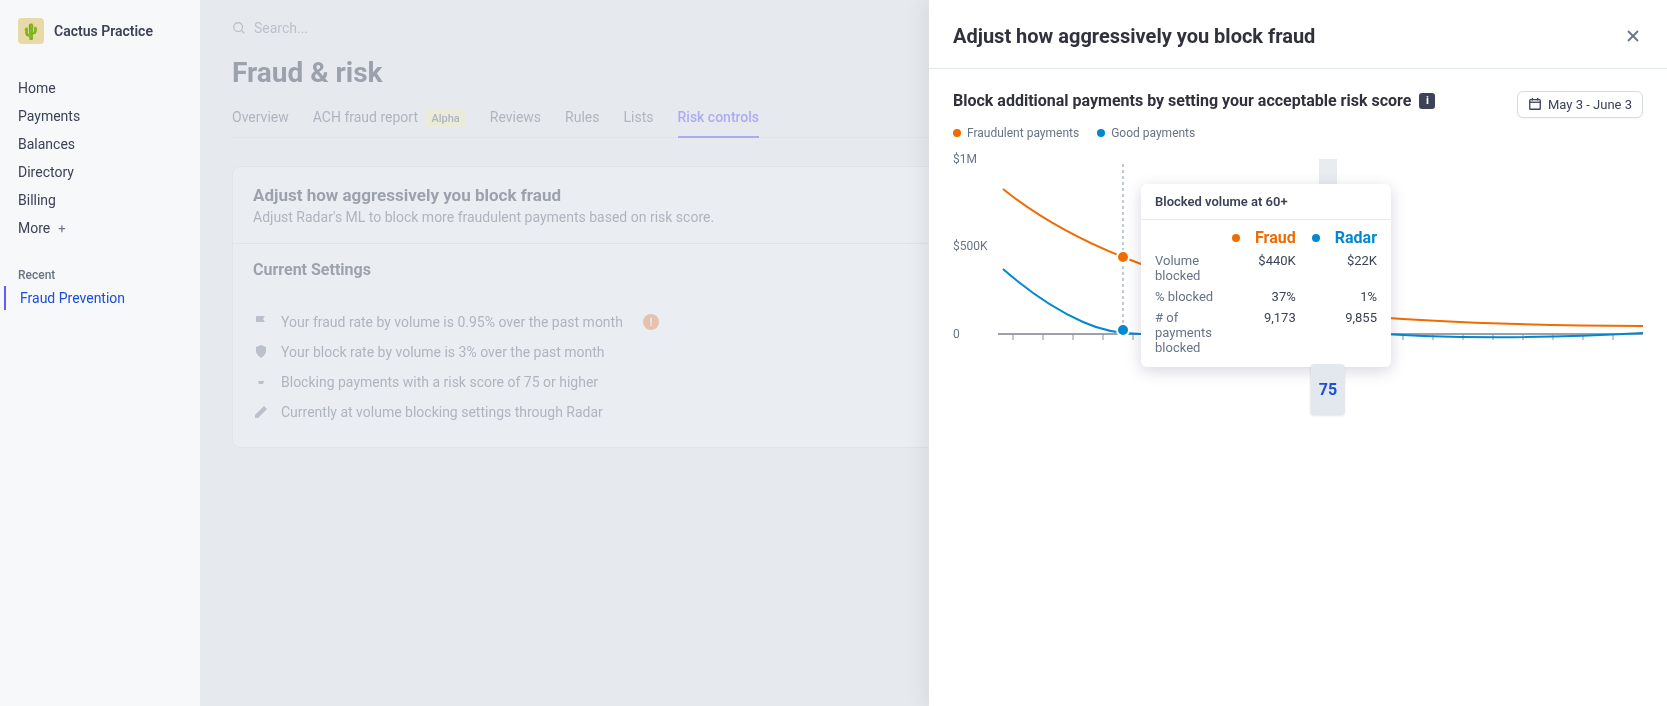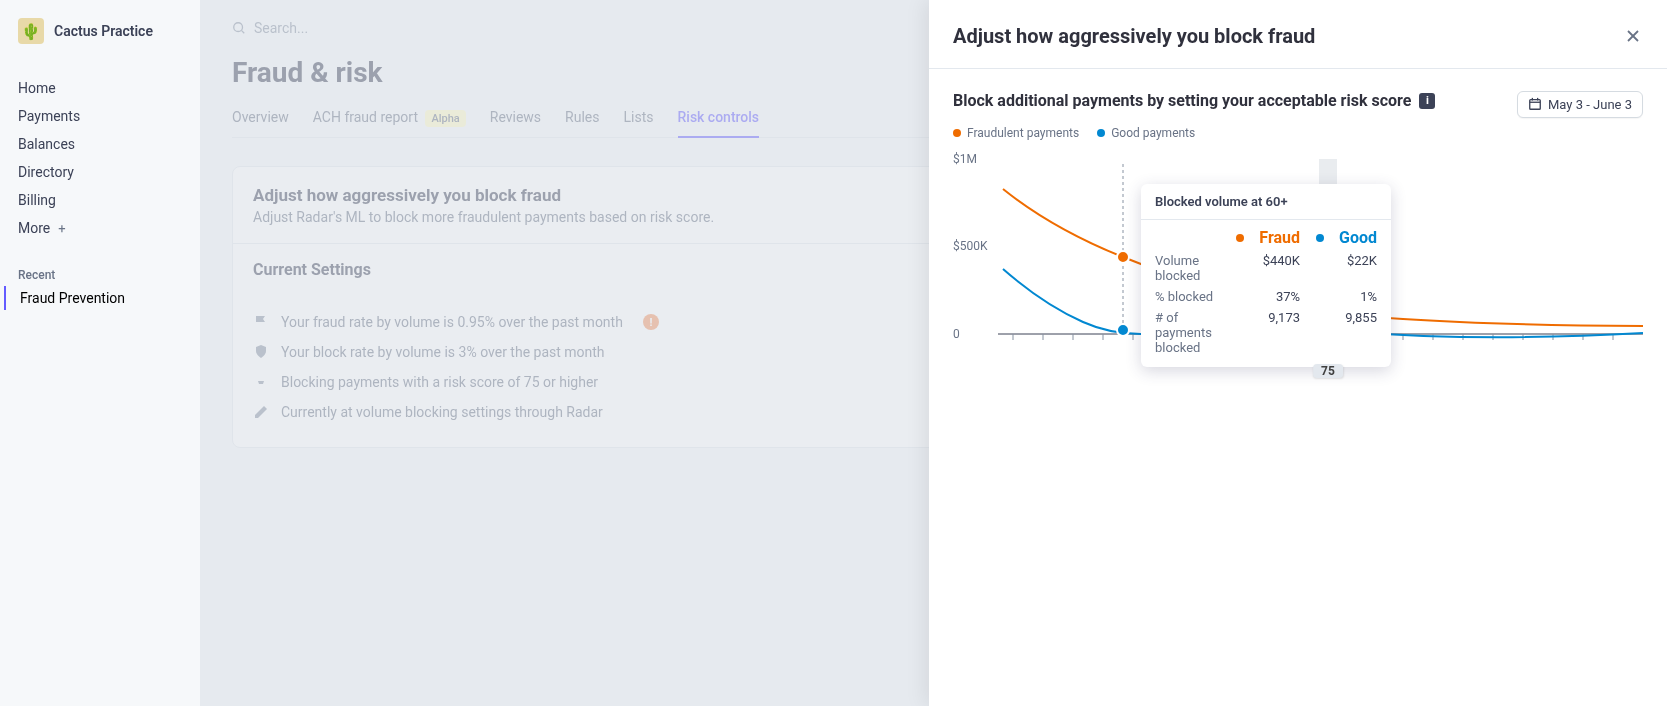--- a/index.html
+++ b/index.html
@@ -8,21 +8,21 @@
     .app { display: flex; height: 100%; }
 
     
     .sidebar { width: 200px; padding: 18px 0; flex-shrink: 0; }
     .brand { display: flex; align-items: center; gap: 10px; padding: 0 18px 20px; }
     .brand-logo { width: 26px; height: 26px; background: #e8d9a8; border-radius: 4px; display: flex; align-items: center; justify-content: center; font-size: 16px; }
     .brand-name { font-weight: 600; color: #3c4257; font-size: 14px; }
     .nav { padding: 10px 0; }
     .nav-item { padding: 6px 18px; color: #3c4257; font-size: 14px; cursor: pointer; display:flex; align-items:center; gap:6px;}
     .recent-label { padding: 16px 18px 4px; color: #697386; font-size: 12px; font-weight: 500; }
-    .recent-item { padding: 4px 14px; color: #000000; font-size: 14px; cursor: pointer; border-left: 2px solid #635bff; margin-left:4px; }
+    .recent-item { padding: 4px 14px; color: #1d4ed8; font-size: 14px; cursor: pointer; border-left: 2px solid #635bff; margin-left:4px; }
     .plus-badge { color:#697386; font-size:13px; margin-left:2px; }
 
     
     .main { flex: 1; padding: 0 0 0 8px; position: relative; }
     .search-bar { padding: 20px 24px; }
     .search-input { display: flex; align-items: center; gap: 8px; color: #8792a2; font-size: 14px; }
     .search-icon { width: 14px; height: 14px; }
 
     .page-title { font-size: 28px; font-weight: 700; color: #3c4257; padding: 0 0 12px; }
     .tabs { display: flex; gap: 24px; border-bottom: 1px solid #e3e8ee; margin-bottom: 28px; align-items:center; }
@@ -72,21 +72,21 @@
     .tooltip { position: absolute; left: 188px; top: 30px; background: #fff; border-radius: 6px; box-shadow: 0 4px 16px rgba(50,50,93,0.2); width: 250px; font-size: 13px; }
     .tooltip-header { padding: 10px 14px; font-weight: 600; color: #3c4257; border-bottom: 1px solid #e3e8ee; }
     .tooltip-body { padding: 8px 14px 12px; }
     .tooltip-cols { display: grid; grid-template-columns: 1fr auto auto; gap: 6px 16px; }
     .tooltip-colh { font-weight: 700; font-size:16px; display:flex; align-items:center; gap:15px; justify-content:flex-end; }
     .tooltip-colh.f { color:#ef6c00; } .tooltip-colh.g { color:#0288d1; }
     .tooltip-label { color:#697386; }
     .tooltip-val { color:#3c4257; text-align:right;margin-left:7px; }
 
     .slider-track { position:relative; height:24px; margin: 6px 0 0 38px; }
-    .slider-handle { position:absolute; top:0; background:#e3e8ee; color:#404040; font-weight:700; font-size:12px; padding:0 8px; border-radius:4px; transform:translateX(-50%); cursor:grab; box-shadow:0 1px 2px rgba(0,0,0,0.1); }
+    .slider-handle { position:absolute; top:0; background:#e3e8ee; color:#1d4ed8; font-weight:700; font-size:16px; padding:16px 8px; border-radius:4px; transform:translateX(-50%); cursor:grab; box-shadow:0 1px 2px rgba(0,0,0,0.1); }
 
     .content-area { padding: 0 24px; }
   </style>
 </head>
 <body>
 
 <div class="app">
   <div class="sidebar">
     <div class="brand">
       <div class="brand-logo">🌵</div>
@@ -268,21 +268,21 @@
         <div class="tooltip-header">Blocked volume at 60+</div>
         <div class="tooltip-body">
           <div class="tooltip-cols">
             <div></div>
             <div class="tooltip-colh f">
                 <span class="legend-dot orange"></span>
                 <span>Fraud</span>
               </div>
             <div class="tooltip-colh g">
                 <span class="legend-dot blue"></span>
-                <span>Good</span>
+                <span>Radar</span>
               </div>
 
             <div class="tooltip-label">Volume blocked</div>
             <div class="tooltip-val">$440K</div>
             <div class="tooltip-val">$22K</div>
 
             <div class="tooltip-label">% blocked</div>
             <div class="tooltip-val">37%</div>
             <div class="tooltip-val">1%</div>
 

